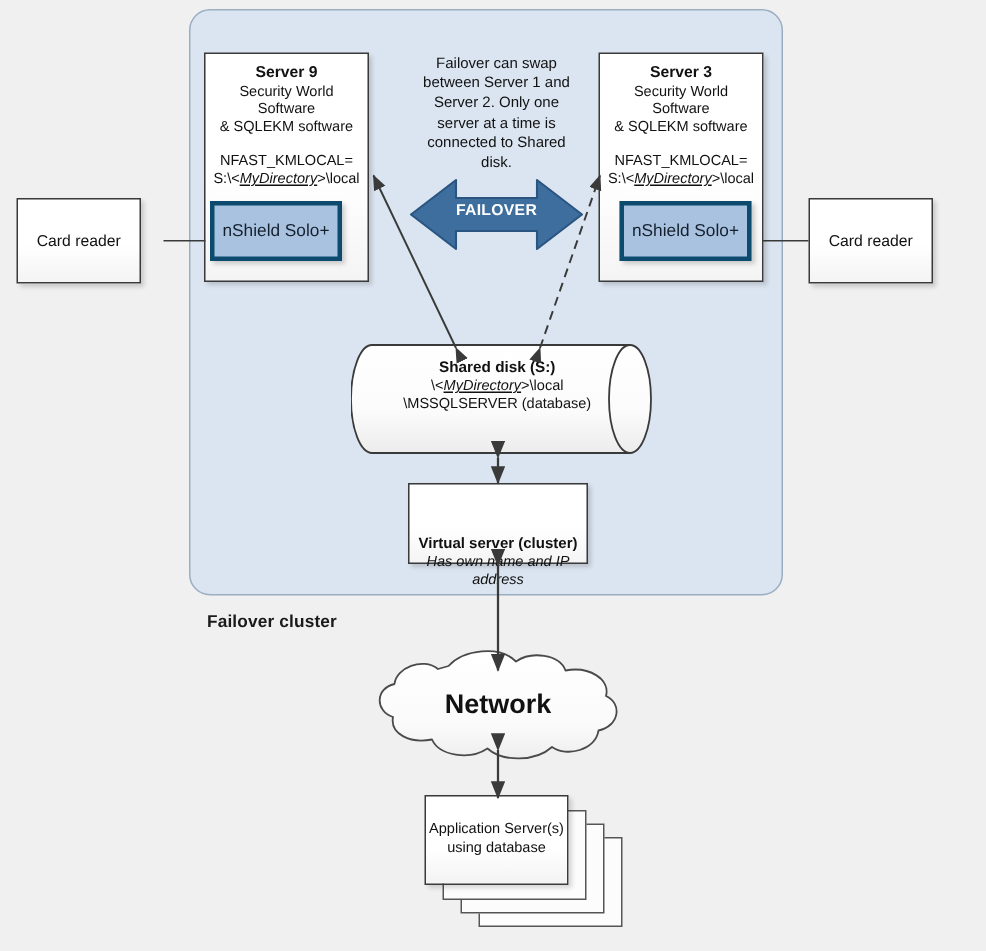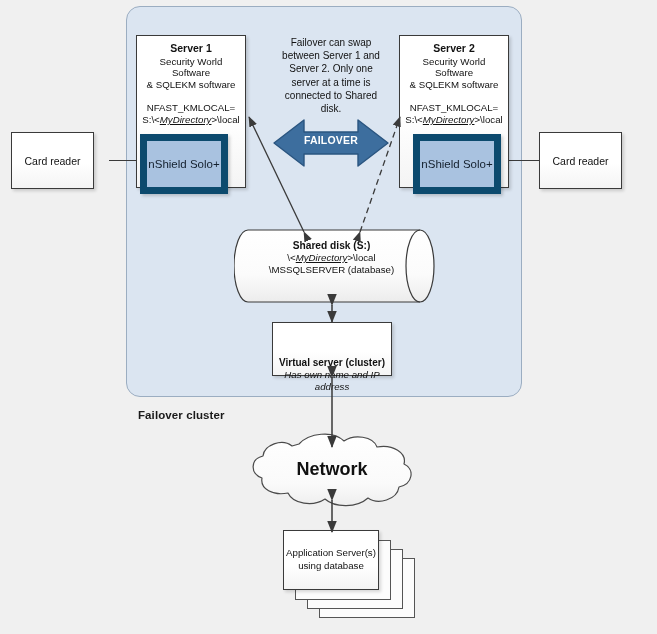--- a/index.html
+++ b/index.html
@@ -42,23 +42,23 @@
   #server1-box{left:136px;top:35px;}
   #server2-box{left:399px;top:35px;}
   .server-inner{padding:6px 5px 0 5px;}
   .server-title{font-size:10.5px;font-weight:bold;margin-bottom:1px;}
   .server-sub{font-size:9.7px;line-height:1.22;}
   .server-env{font-size:9.7px;line-height:1.22;margin-top:11px;}
   .ital{font-style:italic;text-decoration:underline;}
 
   
   .nshield{
-    width:88px;height:60px;
+    width:88px;height:40px;
     background:#a9c2e0;
-    border:7px solid #0c4a6e;
+    border:3px solid #0c4a6e;
     box-shadow:2px 2px 3px rgba(0,0,0,.18);
     display:flex;align-items:center;justify-content:center;
     font-size:11.5px;color:#14202e;
   }
   #nshield1{left:140px;top:134px;}
   #nshield2{left:413px;top:134px;}
 
   
   .card-reader{
     width:83px;height:57px;
@@ -143,34 +143,34 @@
   </div>
   <div class="wire" id="wire-left"></div>
 
   <div class="abs wbox card-reader" id="card-reader-right">
     <span>Card reader</span>
   </div>
   <div class="wire" id="wire-right"></div>
 
   <div class="abs wbox server-box" id="server1-box">
     <div class="server-inner ctext">
-      <div class="server-title">Server 1</div>
+      <div class="server-title">Server 9</div>
       <div class="server-sub">Security World Software</div>
       <div class="server-sub">&amp; SQLEKM software</div>
       <div class="server-env">NFAST_KMLOCAL=</div>
       <div class="server-env" style="margin-top:0"><span>S:\&lt;</span><span class="ital">MyDirectory</span><span>&gt;\local</span></div>
     </div>
   </div>
   <div class="abs nshield" id="nshield1">
     <span>nShield Solo+</span>
   </div>
 
   <div class="abs wbox server-box" id="server2-box">
     <div class="server-inner ctext">
-      <div class="server-title">Server 2</div>
+      <div class="server-title">Server 3</div>
       <div class="server-sub">Security World Software</div>
       <div class="server-sub">&amp; SQLEKM software</div>
       <div class="server-env">NFAST_KMLOCAL=</div>
       <div class="server-env" style="margin-top:0"><span>S:\&lt;</span><span class="ital">MyDirectory</span><span>&gt;\local</span></div>
     </div>
   </div>
   <div class="abs nshield" id="nshield2">
     <span>nShield Solo+</span>
   </div>
 

